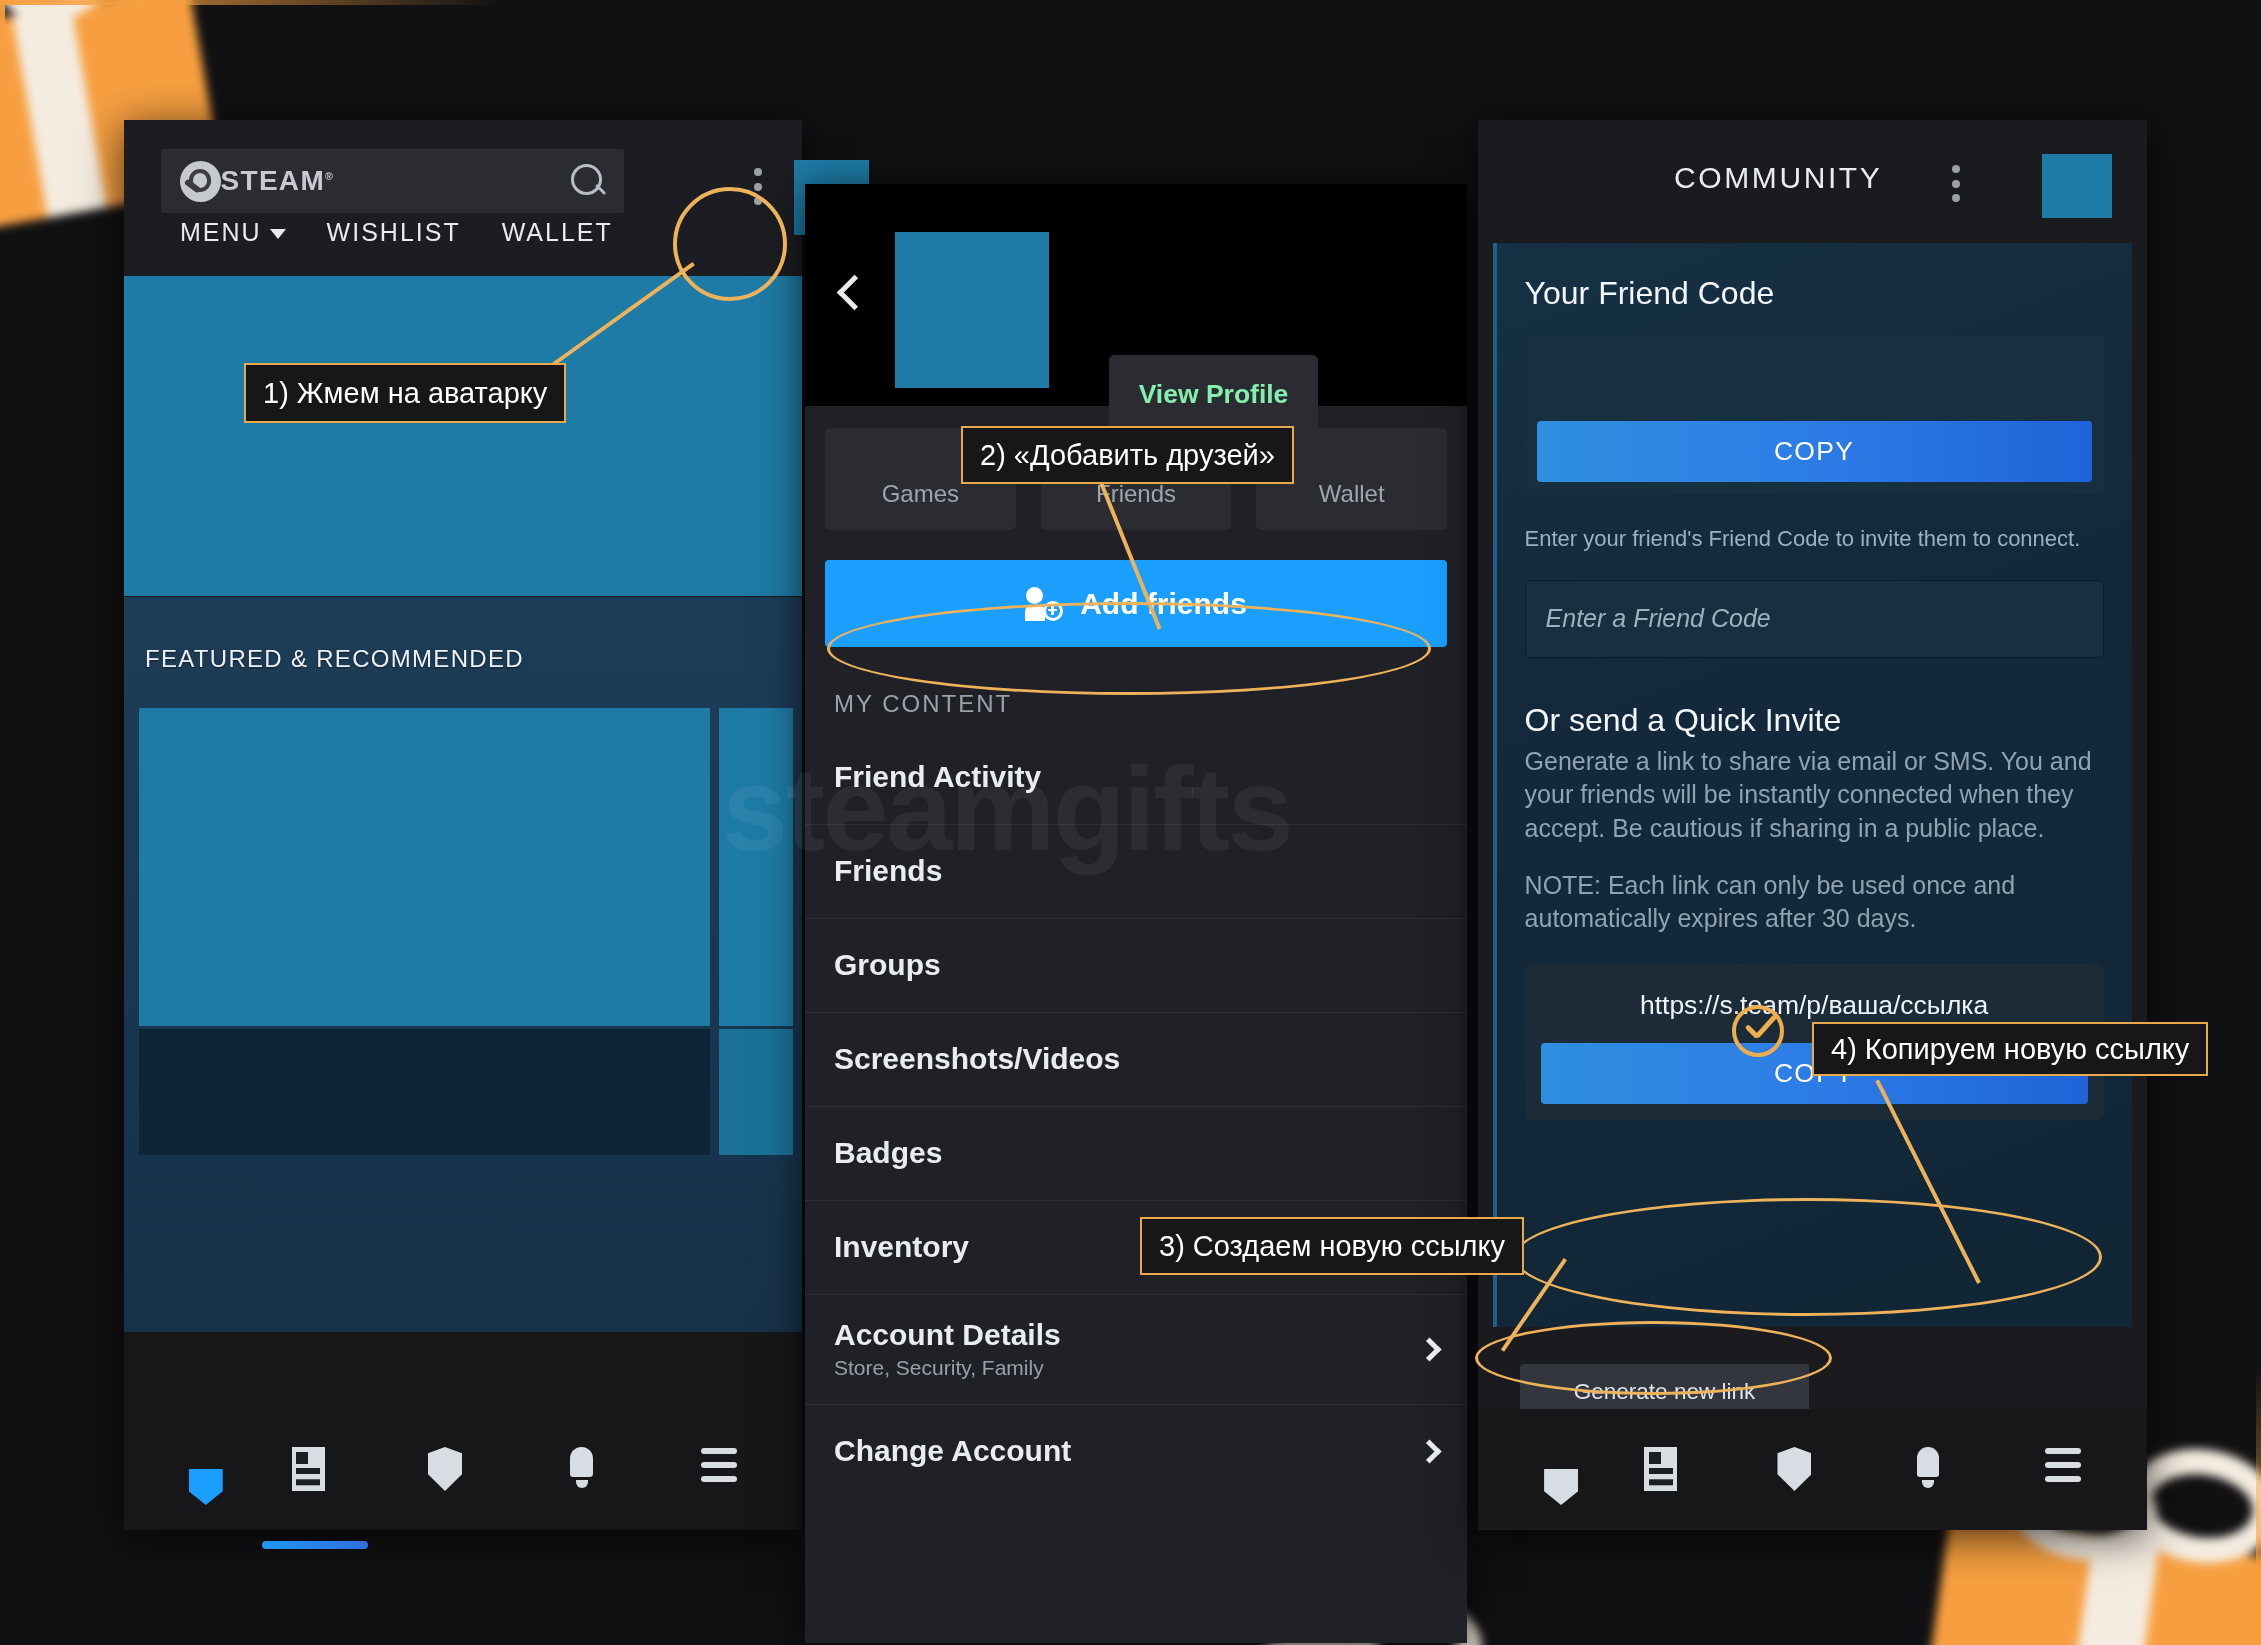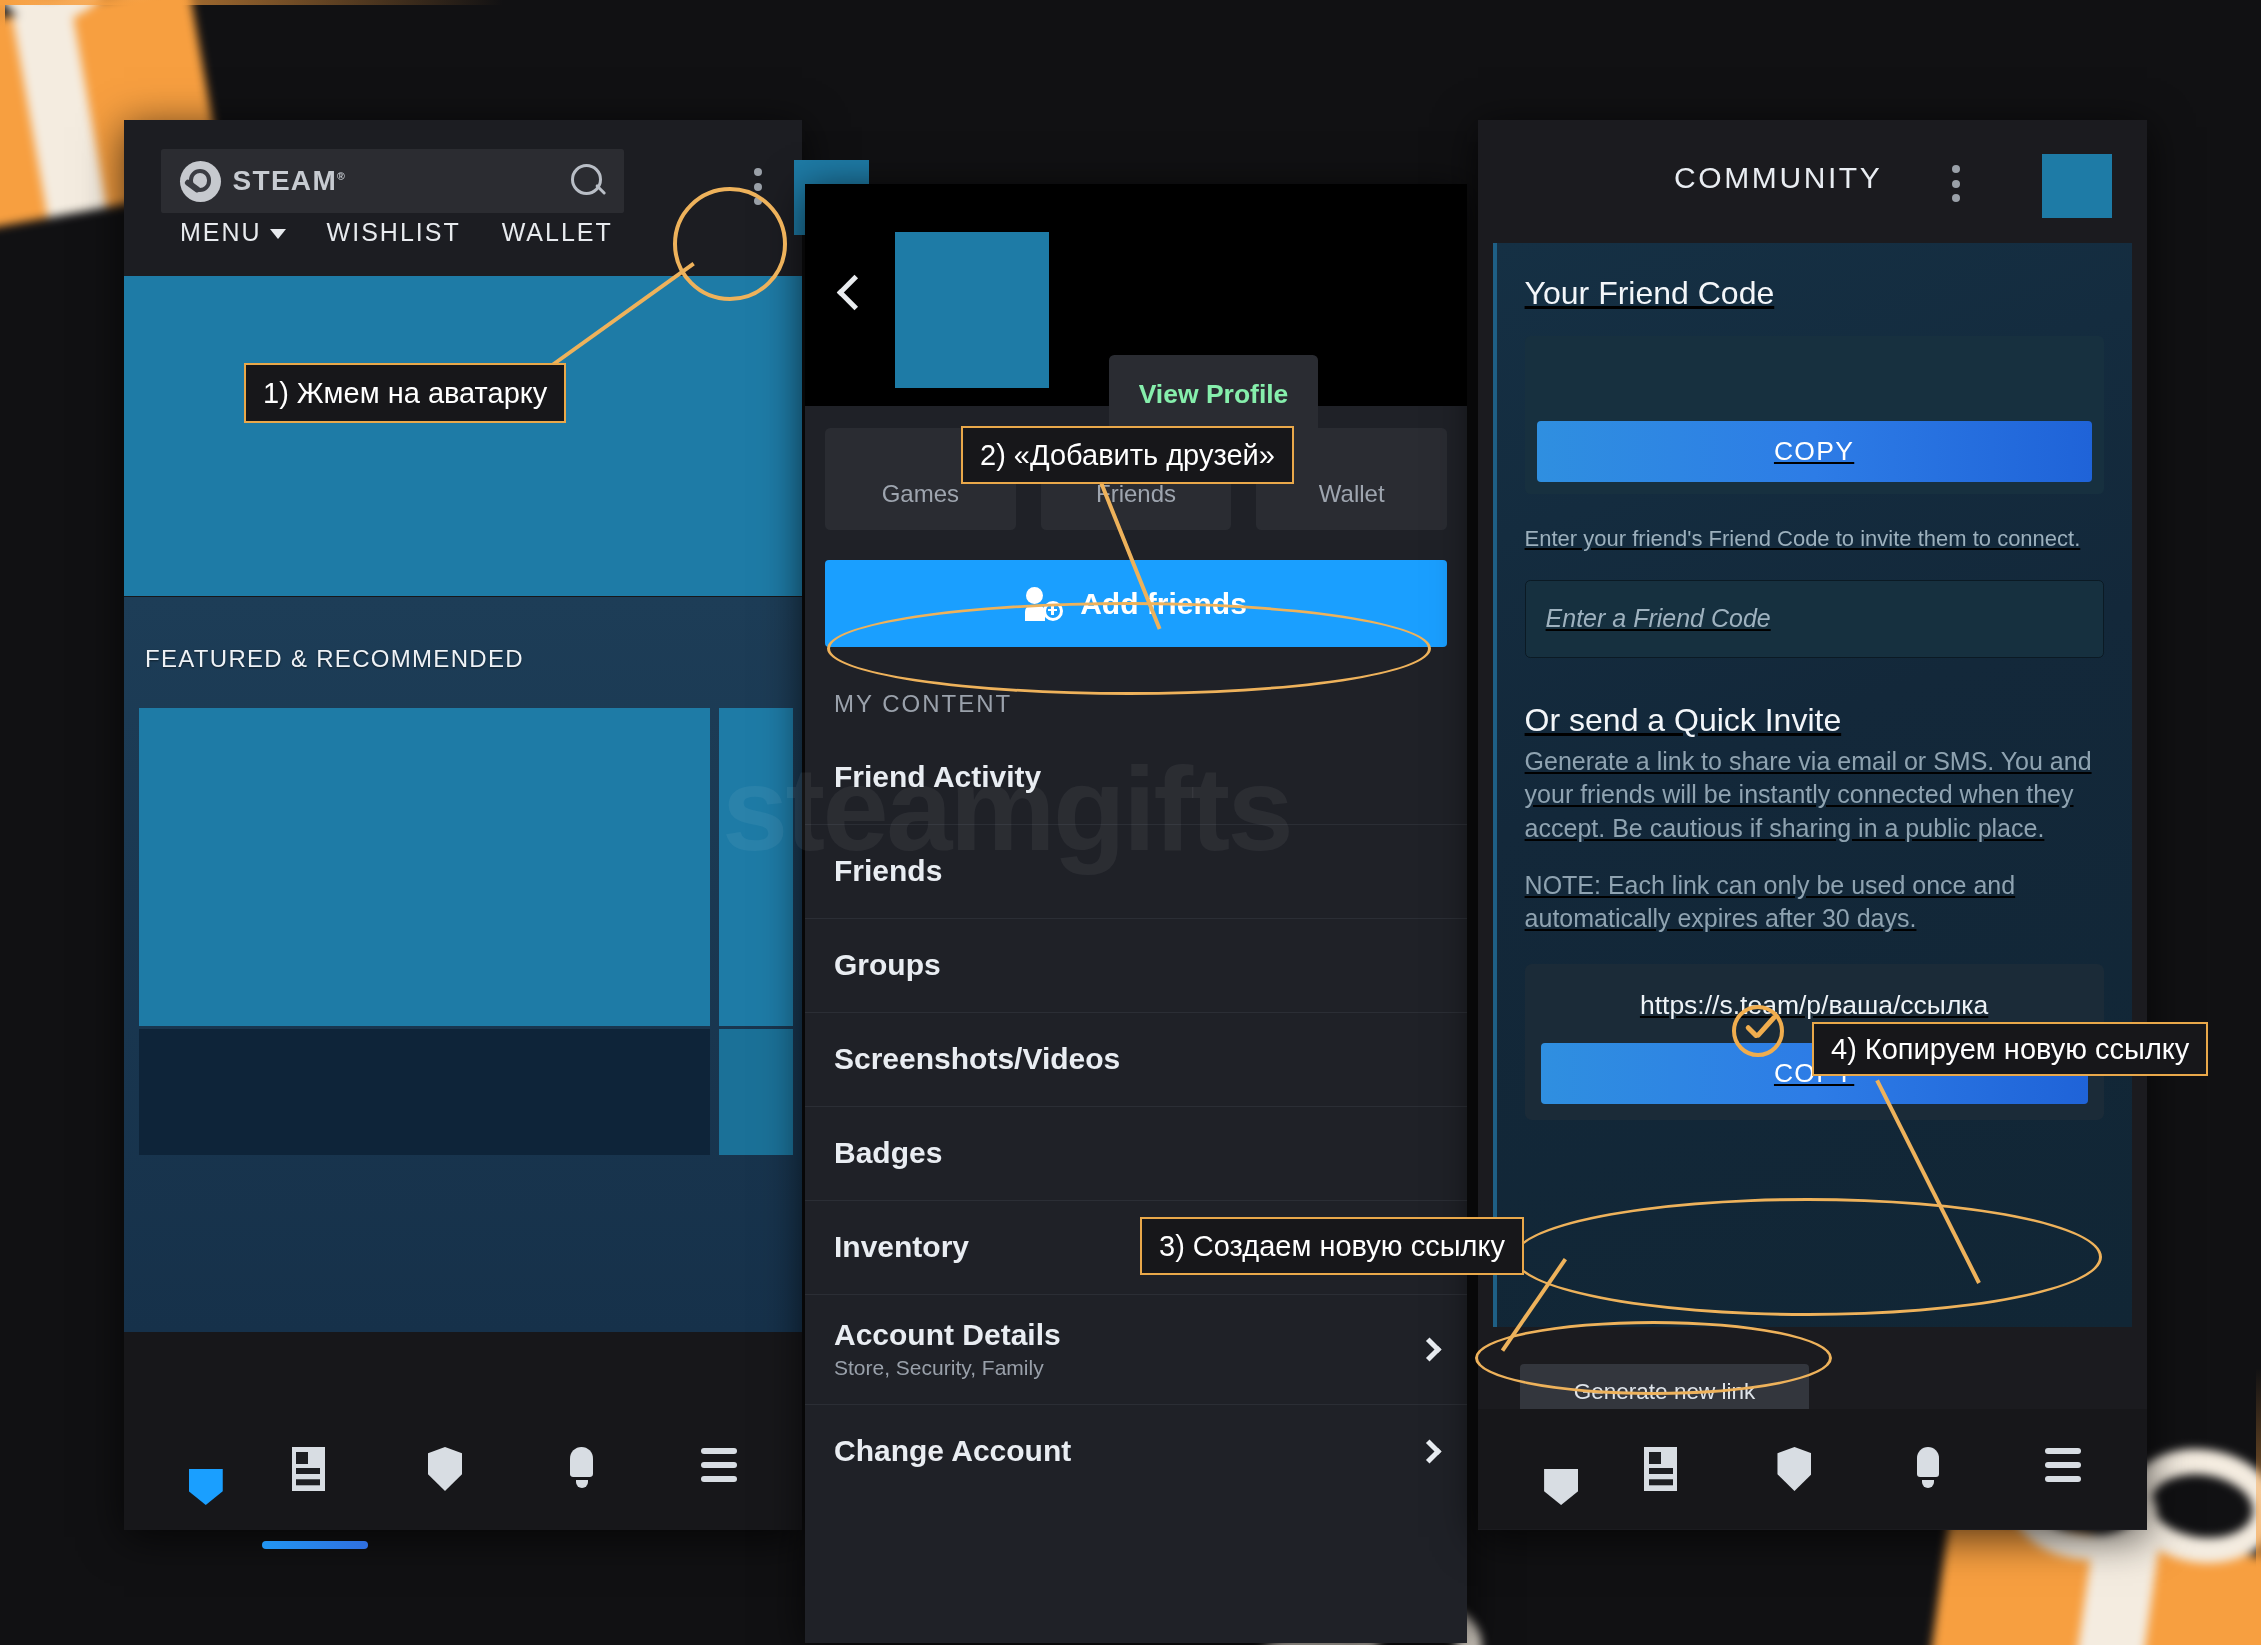--- a/index.html
+++ b/index.html
@@ -31,21 +31,21 @@
 
   .panel { position: absolute; background: #1b1b1f; box-shadow: 0 6.6px 40px rgba(0,0,0,.7); }
 
   
   #panel-store { left: 124px; top: 120px; width: 678px; height: 1410px; background:#17171a; }
   #store-topbar { height: 156px; background:#1c1d22; position: relative; }
   #search-bar {
     position:absolute; left:37px; top:29px; width:463px; height:64px;
     background:#2b2c31; border-radius:2.6px; display:flex; align-items:center; padding:0 18.5px;
   }
-  #steam-logo-wrap { display:flex; align-items:center; gap:12px; flex:1; }
+  #steam-logo-wrap { display:flex; align-items:center; flex:1; }
   .steam-mark { width:41px; height:41px; border-radius:50%; background:#c6c9ce; position:relative; flex:none;}
   .steam-mark::before{content:"";position:absolute;left:9.3px;top:8.6px;width:14.6px;height:14.6px;border-radius:50%;border:4px solid #3a3c42;}
   .steam-mark::after{content:"";position:absolute;left:4px;top:22.5px;width:17px;height:6px;background:#3a3c42;transform:rotate(36deg);border-radius:2.6px;}
   #steam-word { color:#c7cbd1; font-size:28px; font-weight:bold; letter-spacing:1.3px; }
   #steam-word sup { font-size:10.6px; vertical-align:super; }
   #search-icon-l { width:37px;height:37px;position:relative;flex:none;}
   #search-icon-l::before{content:"";position:absolute;left:2.6px;top:1.3px;width:25px;height:25px;border:3.3px solid #b9bec6;border-radius:50%;}
   #search-icon-l::after{content:"";position:absolute;left:25px;top:25px;width:13.2px;height:3.3px;background:#b9bec6;transform:rotate(45deg);border-radius:2px;}
   #store-kebab { position:absolute; left:630px; top:48px; }
   .kebab { width:8px; }
@@ -124,21 +124,20 @@
   
   #panel-comm { left: 1470px; top: 120px; width: 669px; height: 1410px; background:#1b1b1f;margin-left:8px; }
   #comm-top { height:123px; position:relative; }
   #comm-title { position:absolute; left:196px; top:41px; color:#e9edf2; font-size:30px; letter-spacing:2.6px; }
   #comm-kebab { position:absolute; left:474px; top:45px; }
   #comm-avatar { position:absolute; left:564px; top:34px; width:70px;height:64px;background:#1e7ba6; }
   #fc-card {
     position:absolute; left:14.6px; top:123px; width:639px; height:1084px;
     background:linear-gradient(160deg,#153044 0%,#13283a 45%,#112635 100%);
     border-left:4px solid #1e5f85;
-    text-decoration:underline;
   }
   .fc-pad { padding:0 28px; }
   #fc-title { color:#f3f6f9; font-size:32px; padding-top:32px; }
   #fc-box { margin-top:24px; background:#17303f; border-radius:5.3px; padding:12px; }
   #fc-value { height:73px; }
   .copy-btn {
     height:61px; border-radius:4px; color:#fff; font-size:26.5px; letter-spacing:1.3px;
     display:flex; align-items:center; justify-content:center;
     background:linear-gradient(90deg,#2f8fe0 0%,#2d7ce6 50%,#1f63d8 100%);
   }

